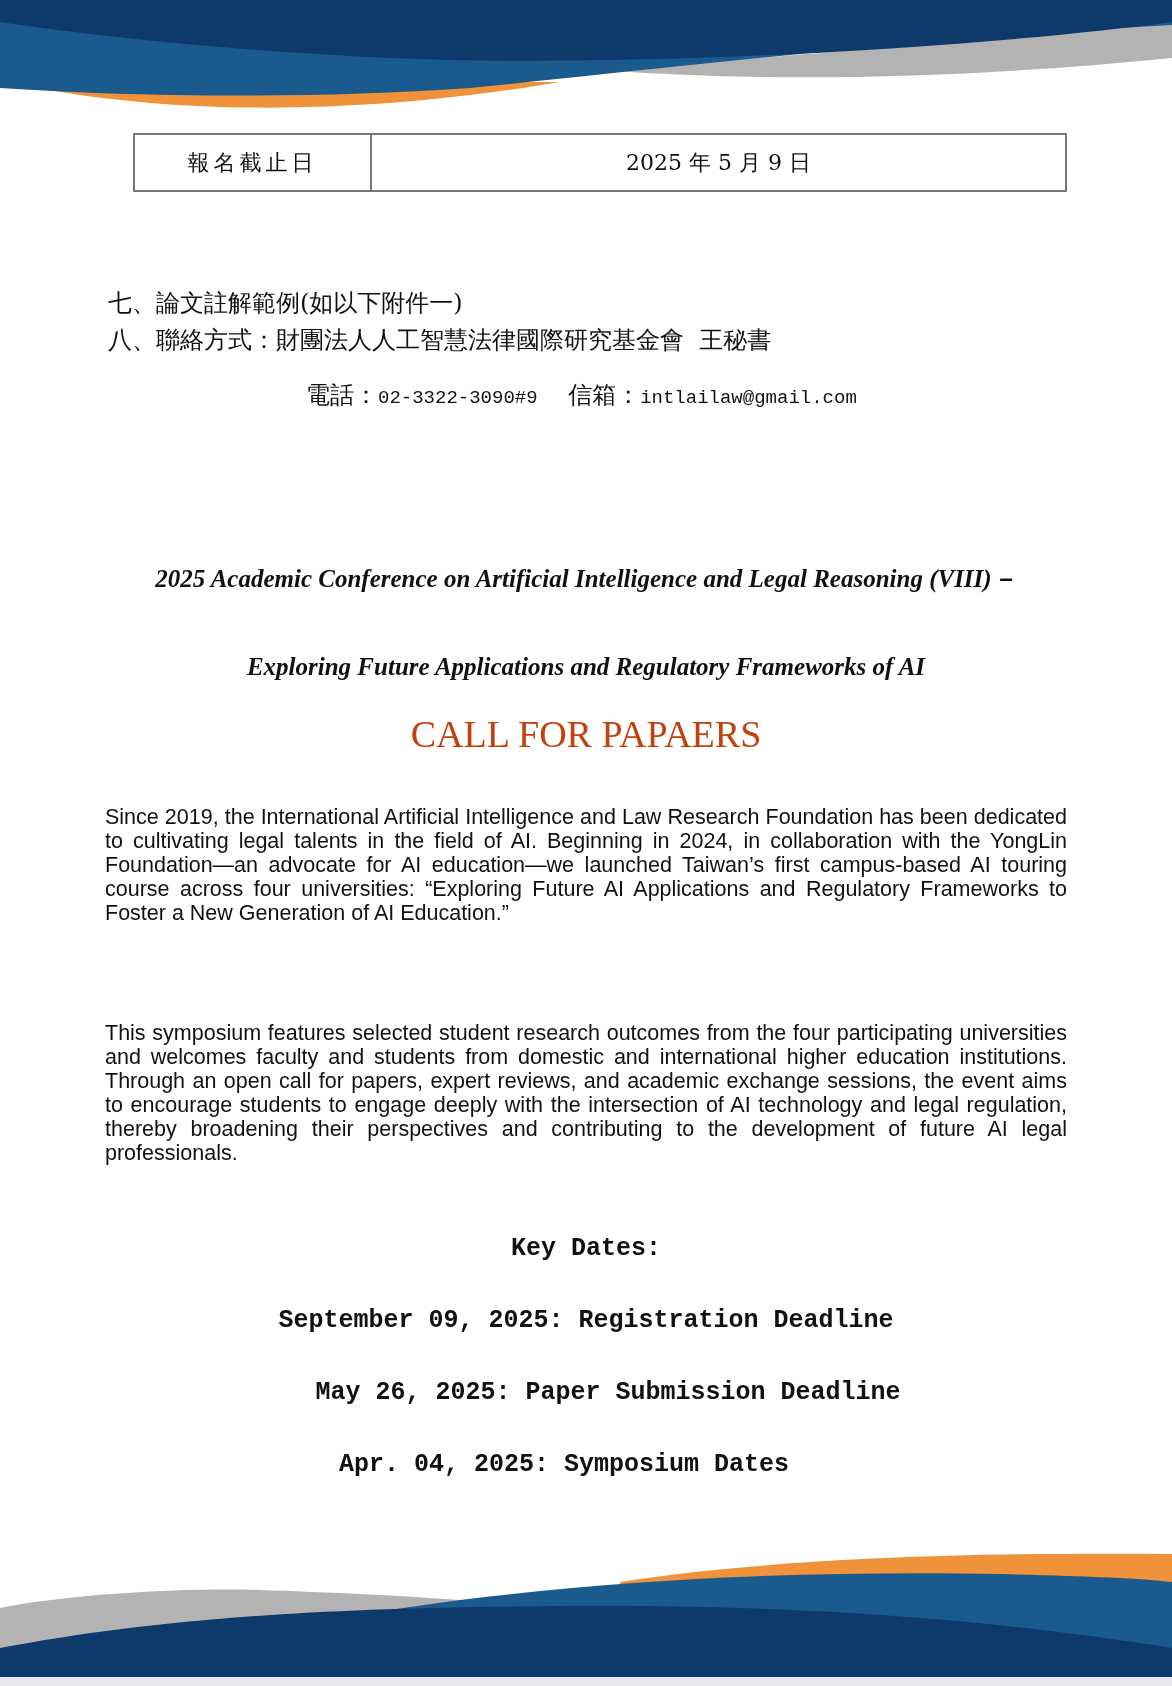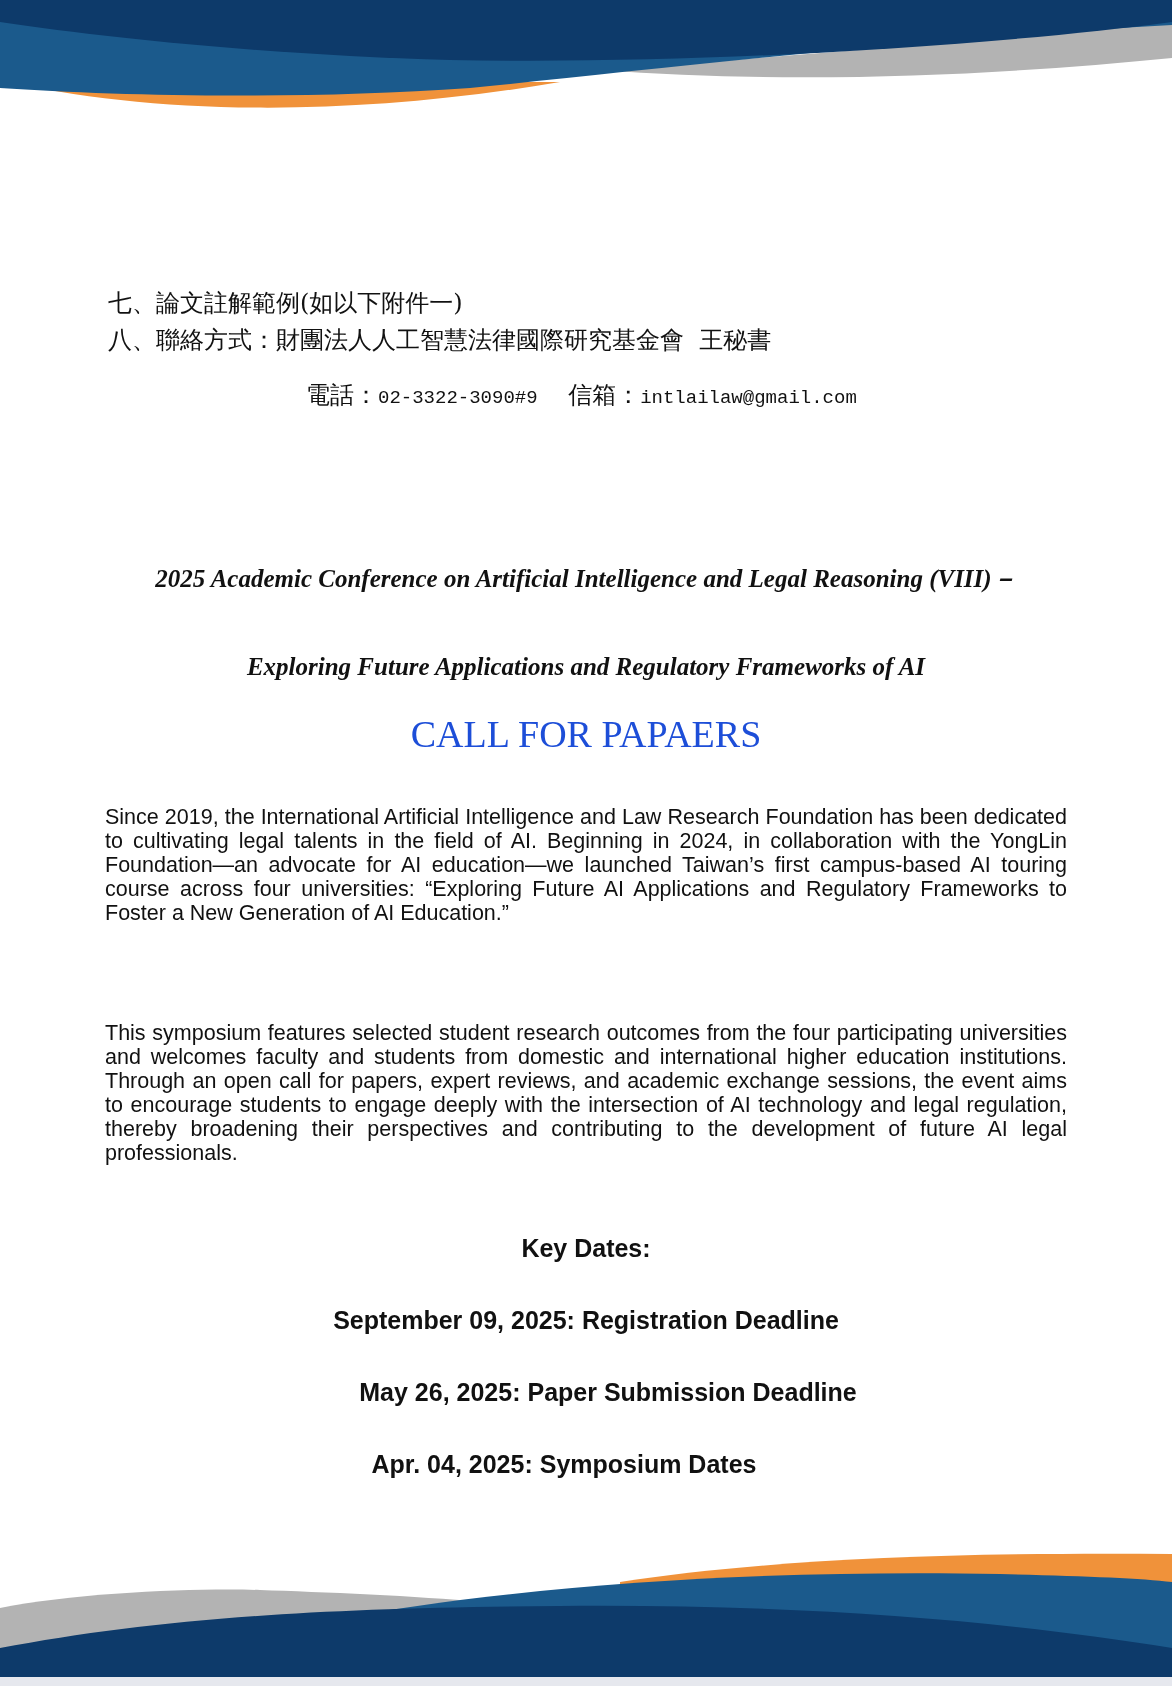--- a/index.html
+++ b/index.html
@@ -30,52 +30,56 @@
 
   .conf-title {
     position: absolute; left: 0; width: 1172px; text-align: center;
     font-size: 25px; font-weight: bold; font-family: "Liberation Serif", serif; font-style: italic;
   }
   .conf-title-1 { top: 562px; }
   .conf-title-2 { top: 634px; margin-top: 19px; }
 
   .cfp {
     position: absolute; left: 0; width: 1172px; top: 712px; text-align: center;
-    color: #1d4ed8; font-size: 38px; font-family: "Liberation Serif", serif;
+    color: #c2410c; font-size: 38px; font-family: "Liberation Serif", serif;
   }
 
   .para {
     position: absolute; left: 105px; width: 962px;
     font-size: 21.5px; line-height: 24px; text-align: justify;
     font-family: Liberation Sans, sans-serif;
   }
   .para-1 { top: 783px; }
   .para-2 { top: 999px; }
 
   .key {
     position: absolute; left: 0; width: 1172px; text-align: center;
-    font-size: 25px; font-weight: bold; font-family: Liberation Sans, sans-serif;
+    font-size: 25px; font-weight: bold; font-family: Liberation Mono, monospace;
   }
   .key-title { top: 1234px; }
   .key-1 { top: 1306px; }
   .key-2 { top: 1378px; left: 22px; }
   .key-3 { top: 1450px; left: -22px; }
 </style>
 </head>
 <body>
 
 <svg class="wave-top" viewBox="0 0 1172 120" preserveAspectRatio="none">
   <path fill="#f0923a" d="M0,80 C150,115 350,118 560,82 L0,82 Z"></path>
   <path fill="#b3b3b3" d="M600,70 C800,85 1000,75 1172,58 L1172,20 C1000,40 800,55 600,70 Z"></path>
   <path fill="#1b5a8c" d="M0,0 L1172,0 L1172,25 C900,40 650,70 470,88 C300,100 120,96 0,88 Z"></path>
   <path fill="#0d3a6a" d="M0,0 L1172,0 L1172,22 C1000,45 700,65 450,60 C280,55 120,40 0,22 Z"></path>
 </svg>
 
 <table class="dates-table">
   <tbody>
+      <tr>
+    <td class="label">報名截止日</td>
+    <td>2025 年 5 月 9 日</td>
+  </tr>
 </tbody>
   </table>
 
 <div class="line line-7">七、論文註解範例(如以下附件一)</div>
 
 <div class="line line-8">
   <span>八、聯絡方式：</span><span>財團法人人工智慧法律國際研究基金會</span>&nbsp;&nbsp;<span>王秘書</span>
 </div>
 
 <div class="line line-contact">

